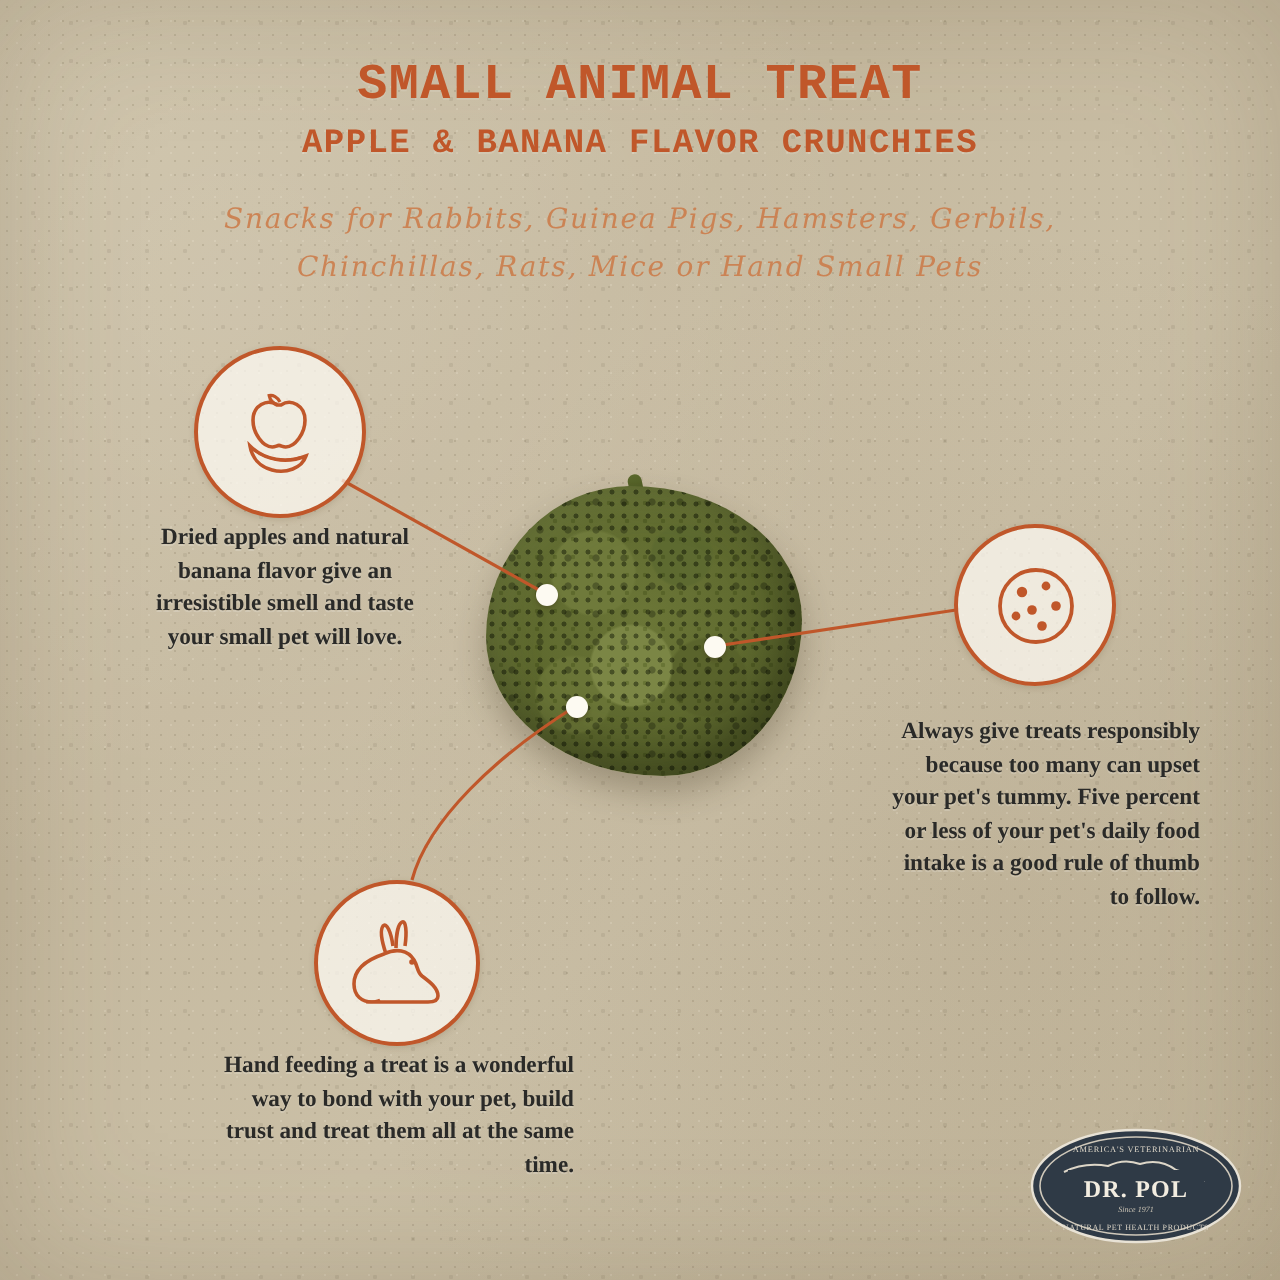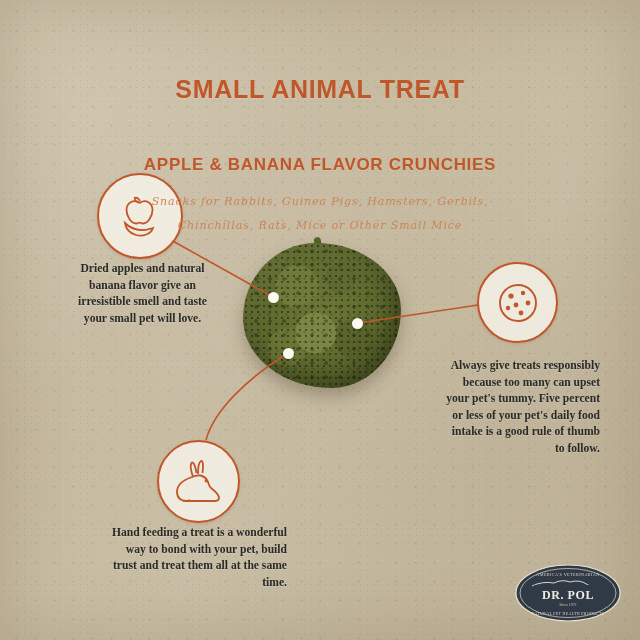--- a/index.html
+++ b/index.html
@@ -48,35 +48,34 @@
   .title-block {
     position: absolute;
     top: 28px;
     left: 0;
     width: 640px;
     text-align: center;
     z-index: 6;
   }
   .title-line {
     color: #c0572a;
-    font-family: Liberation Sans, sans-serif;
+    font-family: Liberation Mono, monospace;
     font-weight: bold;
     font-size: 25px;
     letter-spacing: 0.7px;
     line-height: 30px;
     text-shadow: 0 1px 0 rgba(255,255,255,0.12);
-    margin-top: 46px;
   }
   .title-line.line2 { font-size: 17px; }
   .subtitle {
     margin-top: 10px;
     color: #cc7f4e;
     font-family: "DejaVu Serif", serif;
     font-style: italic;
-    font-size: 11px;
+    font-size: 14px;
     line-height: 24px;
     letter-spacing: 0.9px;
     opacity: 0.92;
   }
 
   
   .product {
     position: absolute;
     left: 243px;
     top: 243px;
@@ -182,21 +181,21 @@
 </head>
 <body>
 
 <div id="page">
 
   <div class="title-block">
     <div class="title-line line1">SMALL ANIMAL TREAT</div>
     <div class="title-line line2">APPLE &amp; BANANA FLAVOR CRUNCHIES</div>
     <div class="subtitle">
       <div>Snacks for Rabbits, Guinea Pigs, Hamsters, Gerbils,</div>
-      <div>Chinchillas, Rats, Mice or Other Small Mice</div>
+      <div>Chinchillas, Rats, Mice or Hand Small Pets</div>
     </div>
   </div>
 
   <svg class="lines" width="640" height="640" viewBox="0 0 640 640">
 
     <path d="M171,240 L273,297" stroke="#c0572a" stroke-width="1.6" fill="none"></path>
 
     <path d="M478,305 L358,323" stroke="#c0572a" stroke-width="1.6" fill="none"></path>
 
     <path d="M206,440 C214,410 248,378 288,353" stroke="#c0572a" stroke-width="1.6" fill="none"></path>

